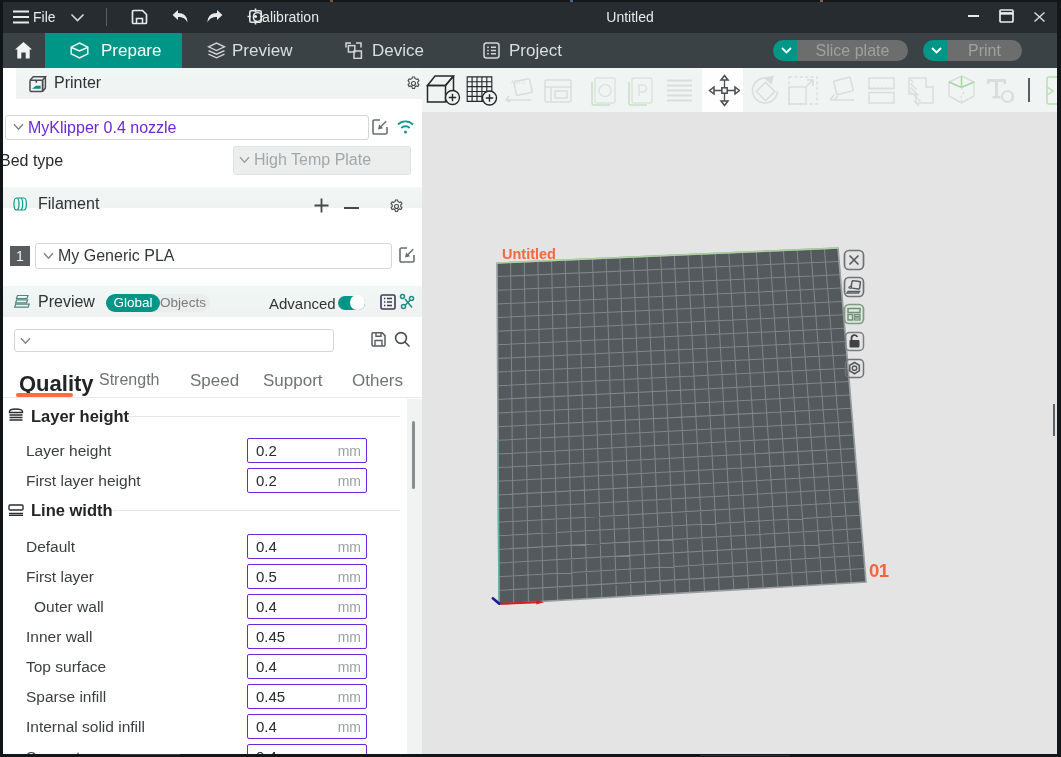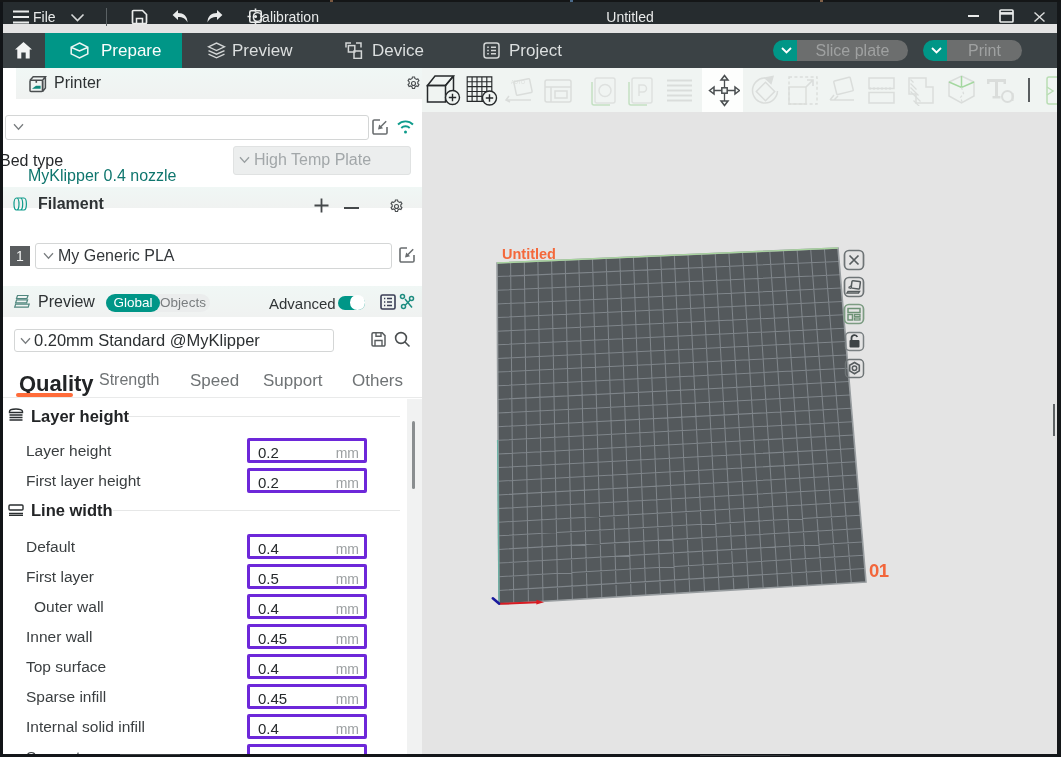--- a/index.html
+++ b/index.html
@@ -1,30 +1,30 @@
 <!DOCTYPE html>
 <html><head>
 <meta charset="utf-8">
 <style>
 * { margin:0; padding:0; box-sizing:border-box; }
 html,body { width:1061px; height:757px; overflow:hidden; background:#E4E4E4;
   font-family:"Liberation Sans", sans-serif; }
 .abs { position:absolute; }
 #root { position:absolute; left:0; top:0; width:1061px; height:757px; }
 
-#titlebar { left:0; top:0; width:1061px; height:24px; background:#262C2F; }
+#titlebar { left:0; top:0; width:1061px; height:33px; background:#262C2F; }
 #tabbar { left:0; top:33px; width:1061px; height:35px; background:#3B4245; }
 .ttext { color:#E8EAEA; font-size:14px; }
 
 #sidebar { left:0; top:68px; width:422px; height:689px; background:#FFFFFF; }
 .sechead { left:0; width:422px; height:31px; background:linear-gradient(#F0F7F5,#F0F2F1); }
 .sechead .label { position:absolute; left:38px; top:6px; font-size:16px; color:#2E3234; }
 .selbox { position:absolute; background:#fff; border:1px solid #D4D6D6; border-radius:3px; }
 .paramrow-label { position:absolute; left:26px; font-size:15.5px; color:#3A3E40; }
-.parambox { position:absolute; left:247px; width:120px; height:25px; background:#fff; border:3px solid #6d28d9; border-radius:2px; }
+.parambox { position:absolute; left:247px; width:120px; height:25px; background:#fff; border:1px solid #6d28d9; border-radius:2px; }
 .parambox .val { position:absolute; left:8px; top:3px; font-size:15px; color:#262A2C; }
 .parambox .unit { position:absolute; right:5px; top:4px; font-size:14px; color:#9CA0A2; }
 </style>
 </head>
 <body>
 <div id="root">
   <div class="abs" id="titlebar">
     <svg class="abs" style="left:13px;top:10px;" width="16" height="14" viewBox="0 0 16 14">
       <path d="M0 1.5h16M0 7h16M0 12.5h16" stroke="#E9EBEB" stroke-width="2"></path>
     </svg>
@@ -113,38 +113,38 @@
       <div class="label">Printer</div>
       <svg class="abs gearico" style="left:390px;top:8px;" width="15" height="15" viewBox="0 0 24 24">
         <path d="M10.3 1.5 h3.4 l.6 2.6 a8 8 0 0 1 2.2 1.3 l2.5-.8 1.7 3 -1.9 1.8 a8 8 0 0 1 0 2.6 l1.9 1.8 -1.7 3 -2.5-.8 a8 8 0 0 1 -2.2 1.3 l-.6 2.6 h-3.4 l-.6-2.6 a8 8 0 0 1 -2.2-1.3 l-2.5.8 -1.7-3 1.9-1.8 a8 8 0 0 1 0-2.6 l-1.9-1.8 1.7-3 2.5.8 a8 8 0 0 1 2.2-1.3 z" fill="none" stroke="#4A4E50" stroke-width="1.8"></path>
         <circle cx="12" cy="12" r="3.2" fill="none" stroke="#4A4E50" stroke-width="1.8"></circle>
       </svg>
     </div>
     <div class="abs selbox" style="left:5px;top:47px;width:364px;height:25px;"></div>
     <svg class="abs" style="left:13px;top:55px;" width="11" height="8" viewBox="0 0 11 8">
       <path d="M1 1.2 L5.5 6.2 L10 1.2" stroke="#7A7E80" stroke-width="1.3" fill="none"></path>
     </svg>
-    <div class="abs" style="left:28px;top:51px;font-size:16px;color:#0f766e;margin-top:48px;">MyKlipper 0.4 nozzle</div>
+    <div class="abs" style="left:28px;top:51px;font-size:16px;color:#6d28d9;">MyKlipper 0.4 nozzle</div>
     <svg class="abs" style="left:371px;top:50px;" width="18" height="18" viewBox="0 0 18 18">
       <path d="M16 9 V14.7 A1.3 1.3 0 0 1 14.7 16 H3.3 A1.3 1.3 0 0 1 2 14.7 V3.3 A1.3 1.3 0 0 1 3.3 2 H9" fill="none" stroke="#6A6E70" stroke-width="1.6"></path>
       <path d="M8 10.5 L15.2 3.2 M8 10.5 l2.6 -0.6 l-2 -2 z" stroke="#6A6E70" stroke-width="1.5" fill="#6A6E70"></path>
     </svg>
     <svg class="abs" style="left:396px;top:51px;" width="19" height="16" viewBox="0 0 19 16">
       <path d="M2 5.5 A10.6 10.6 0 0 1 17 5.5" fill="none" stroke="#0E9B8B" stroke-width="1.9"></path>
       <path d="M5.3 9 A6 6 0 0 1 13.7 9" fill="none" stroke="#0E9B8B" stroke-width="1.9"></path>
       <circle cx="9.5" cy="13" r="1.5" fill="#0E9B8B"></circle>
     </svg>
     <div class="abs" style="left:0;top:84px;font-size:16px;color:#27292B;">Bed type</div>
     <div class="abs" style="left:233px;top:78px;width:178px;height:29px;background:#ECEEEE;border:1px solid #E0E2E2;border-radius:3px;"></div>
     <svg class="abs" style="left:239px;top:88px;" width="11" height="8" viewBox="0 0 11 8">
       <path d="M1 1.2 L5.5 6.2 L10 1.2" stroke="#9AA0A2" stroke-width="1.3" fill="none"></path>
     </svg>
     <div class="abs" style="left:254px;top:83px;font-size:16px;color:#A2A7A9;">High Temp Plate</div>
 
-    <div class="abs sechead" style="top:119px;height:21px;font-weight:bold;">
+    <div class="abs sechead" style="top:119px;height:21px;">
       <svg class="abs" style="left:13px;top:10px;" width="18" height="14" viewBox="0 0 18 14">
         <path d="M3.5 1 C2 1 1 3.6 1 7 C1 10.4 2 13 3.5 13 M3.5 1 C5 1 6 3.6 6 7 C6 10.4 5 13 3.5 13 M7.2 1 C8.7 1 9.7 3.6 9.7 7 C9.7 10.4 8.7 13 7.2 13 M10.9 1 C12.4 1 13.4 3.6 13.4 7 C13.4 10.4 12.4 13 10.9 13 M3.5 1 H10.9 M3.5 13 H10.9" fill="none" stroke="#0E9B8B" stroke-width="1.2"></path>
       </svg>
       <div class="label" style="top:8px;">Filament</div>
       <svg class="abs" style="left:314px;top:11px;" width="15" height="15" viewBox="0 0 15 15">
           <path d="M7.5 0.5 v14 M0.5 7.5 h14" stroke="#44484A" stroke-width="1.8"></path>
         </svg>
       <div class="abs" style="left:344px;top:20px;width:15px;height:2px;background:#44484A;"></div>
       <svg class="abs gearico" style="left:389px;top:12px;" width="15" height="15" viewBox="0 0 24 24">
         <path d="M10.3 1.5 h3.4 l.6 2.6 a8 8 0 0 1 2.2 1.3 l2.5-.8 1.7 3 -1.9 1.8 a8 8 0 0 1 0 2.6 l1.9 1.8 -1.7 3 -2.5-.8 a8 8 0 0 1 -2.2 1.3 l-.6 2.6 h-3.4 l-.6-2.6 a8 8 0 0 1 -2.2-1.3 l-2.5.8 -1.7-3 1.9-1.8 a8 8 0 0 1 0-2.6 l-1.9-1.8 1.7-3 2.5.8 a8 8 0 0 1 2.2-1.3 z" fill="none" stroke="#4A4E50" stroke-width="1.8"></path>
@@ -183,21 +183,20 @@
         <circle cx="3.5" cy="3.5" r="2" fill="none" stroke="#1D8D80" stroke-width="1.5"></circle>
         <circle cx="12.5" cy="5.5" r="2" fill="none" stroke="#1D8D80" stroke-width="1.5"></circle>
         <circle cx="4.5" cy="13.5" r="2" fill="none" stroke="#1D8D80" stroke-width="1.5"></circle>
         <path d="M6 6 L13 14.5 M11 7.2 L6.2 12.2" stroke="#1D8D80" stroke-width="1.5"></path>
       </svg>
     </div>
     <div class="abs selbox" style="left:14px;top:261px;width:320px;height:23px;"></div>
     <svg class="abs" style="left:20px;top:269px;" width="11" height="8" viewBox="0 0 11 8">
       <path d="M1 1.2 L5.5 6.2 L10 1.2" stroke="#7A7E80" stroke-width="1.3" fill="none"></path>
     </svg>
-    <div class="abs" style="left:34px;top:263px;font-size:16.5px;color:#2C3032;">0.20mm Standard @MyKlipper</div>
     <svg class="abs" style="left:370px;top:263px;" width="17" height="17" viewBox="0 0 17 17">
       <path d="M2 3 a1.2 1.2 0 0 1 1.2-1.2 h9 L15 4.6 v9.2 a1.2 1.2 0 0 1 -1.2 1.2 h-10.6 a1.2 1.2 0 0 1 -1.2 -1.2 z" fill="none" stroke="#5A5E60" stroke-width="1.5"></path>
       <path d="M5 15 v-5.5 h7 V15 M6 1.8 v3.4 h5 v-3.4" fill="none" stroke="#5A5E60" stroke-width="1.4"></path>
     </svg>
     <svg class="abs" style="left:394px;top:263px;" width="17" height="17" viewBox="0 0 17 17">
       <circle cx="7" cy="7" r="5.4" fill="none" stroke="#4A4E50" stroke-width="1.6"></circle>
       <path d="M11 11 L15.5 15.5" stroke="#4A4E50" stroke-width="1.6"></path>
     </svg>
 
     <div class="abs" style="left:19px;top:303px;font-size:22px;font-weight:bold;color:#222426;">Quality</div>

